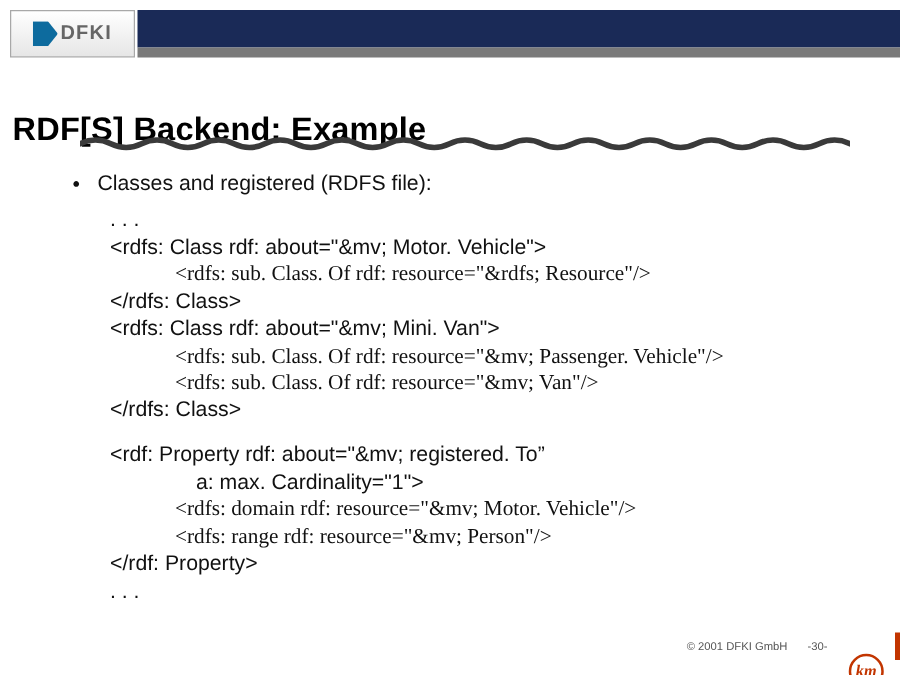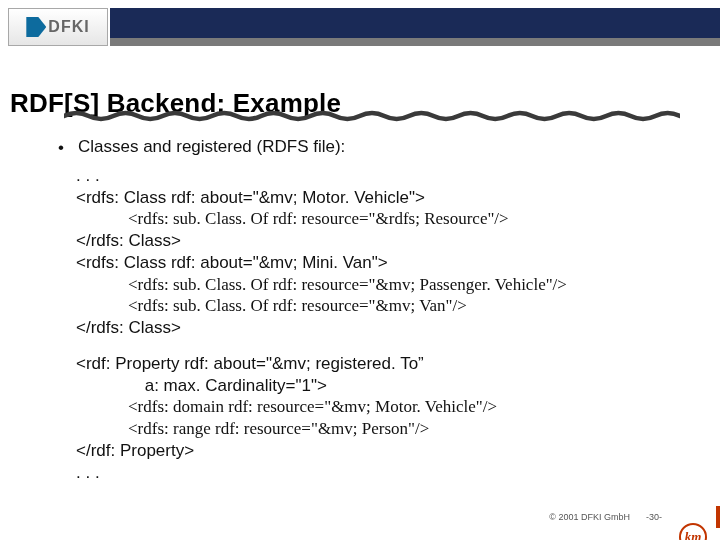--- a/index.html
+++ b/index.html
@@ -17,21 +17,21 @@
 
   .title { position: absolute; top: 56px; left: 10px; font-size: 26px; font-weight: 700; color: #000; letter-spacing: 0.2px; margin-top: 32px; }
 
   .divider-wrap { position: absolute; top: 108px; left: 64px; right: 40px; height: 12px; }
   .divider-wrap svg { width: 100%; height: 100%; }
 
   .content { position: absolute; top: 136px; left: 58px; right: 40px; font-size: 17px; line-height: 1.28; color: #111; }
 
   .bullet-row { display: flex; gap: 14px; margin-bottom: 6px; }
   .bullet-dot { font-size: 17px; margin-top: 1px; }
-  .code-block { margin-left: 18px; font-size: 17px; white-space: pre; font-family: Arial, Helvetica, sans-serif; }
+  .code-block { margin-left: 30px; font-size: 17px; white-space: pre; font-family: Arial, Helvetica, sans-serif; }
   .indent1 { padding-left: 52px; display: block; font-family: Liberation Serif, serif; }
   .indent2 { padding-left: 64px; display: block; }
   .gap { display: block; height: 14px; }
 
   .footer { position: absolute; bottom: 8px; right: 12px; display: flex; align-items: center; gap: 16px; font-size: 9px; color: #555; }
   .footer .km { width: 30px; height: 30px; display: flex; align-items: center; justify-content: center; }
   .footer .km-circle { width: 28px; height: 28px; border: 2px solid #c23500; border-radius: 50%; display: flex; align-items: center; justify-content: center; font-style: italic; font-weight: 700; color: #c23500; font-size: 13px; font-family: "Times New Roman", serif; background: #fff; margin-top: 40px; }
   .orange-edge { position: absolute; right: 0; bottom: 12px; width: 4px; height: 22px; background: #c23500; }
 </style>
 </head>

